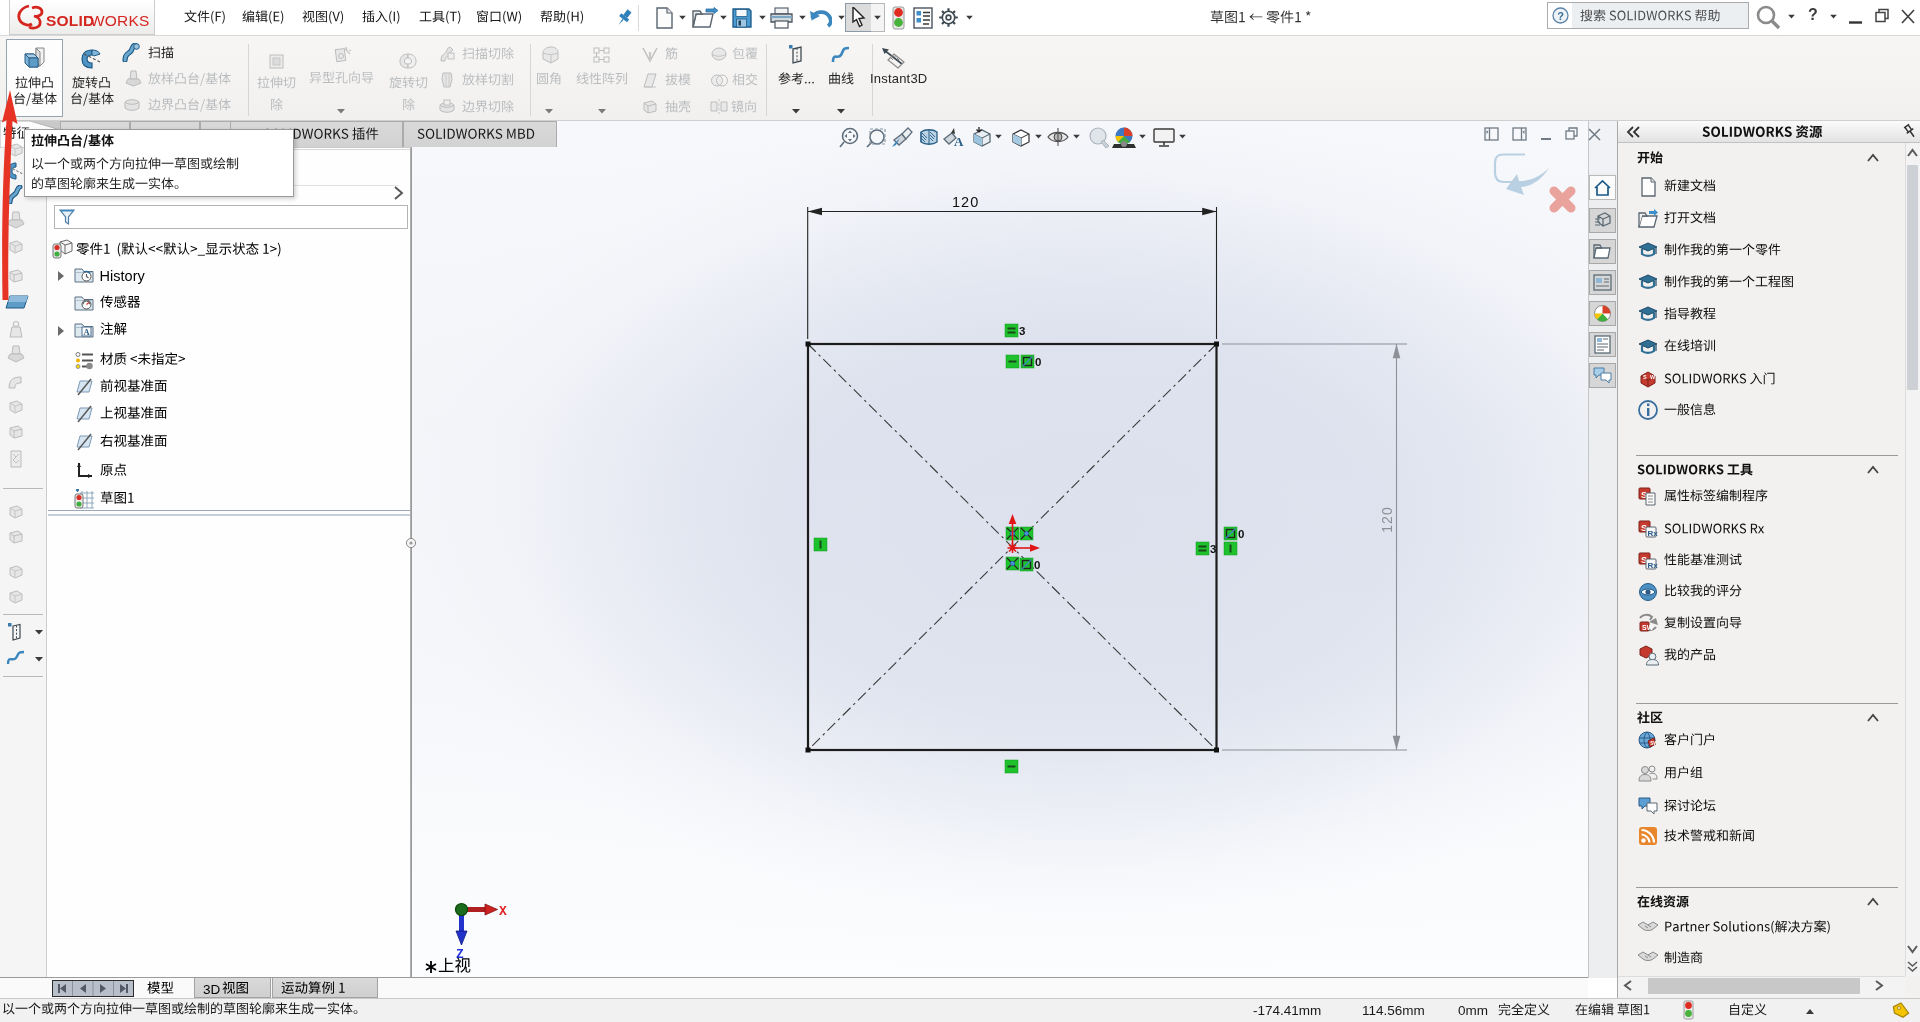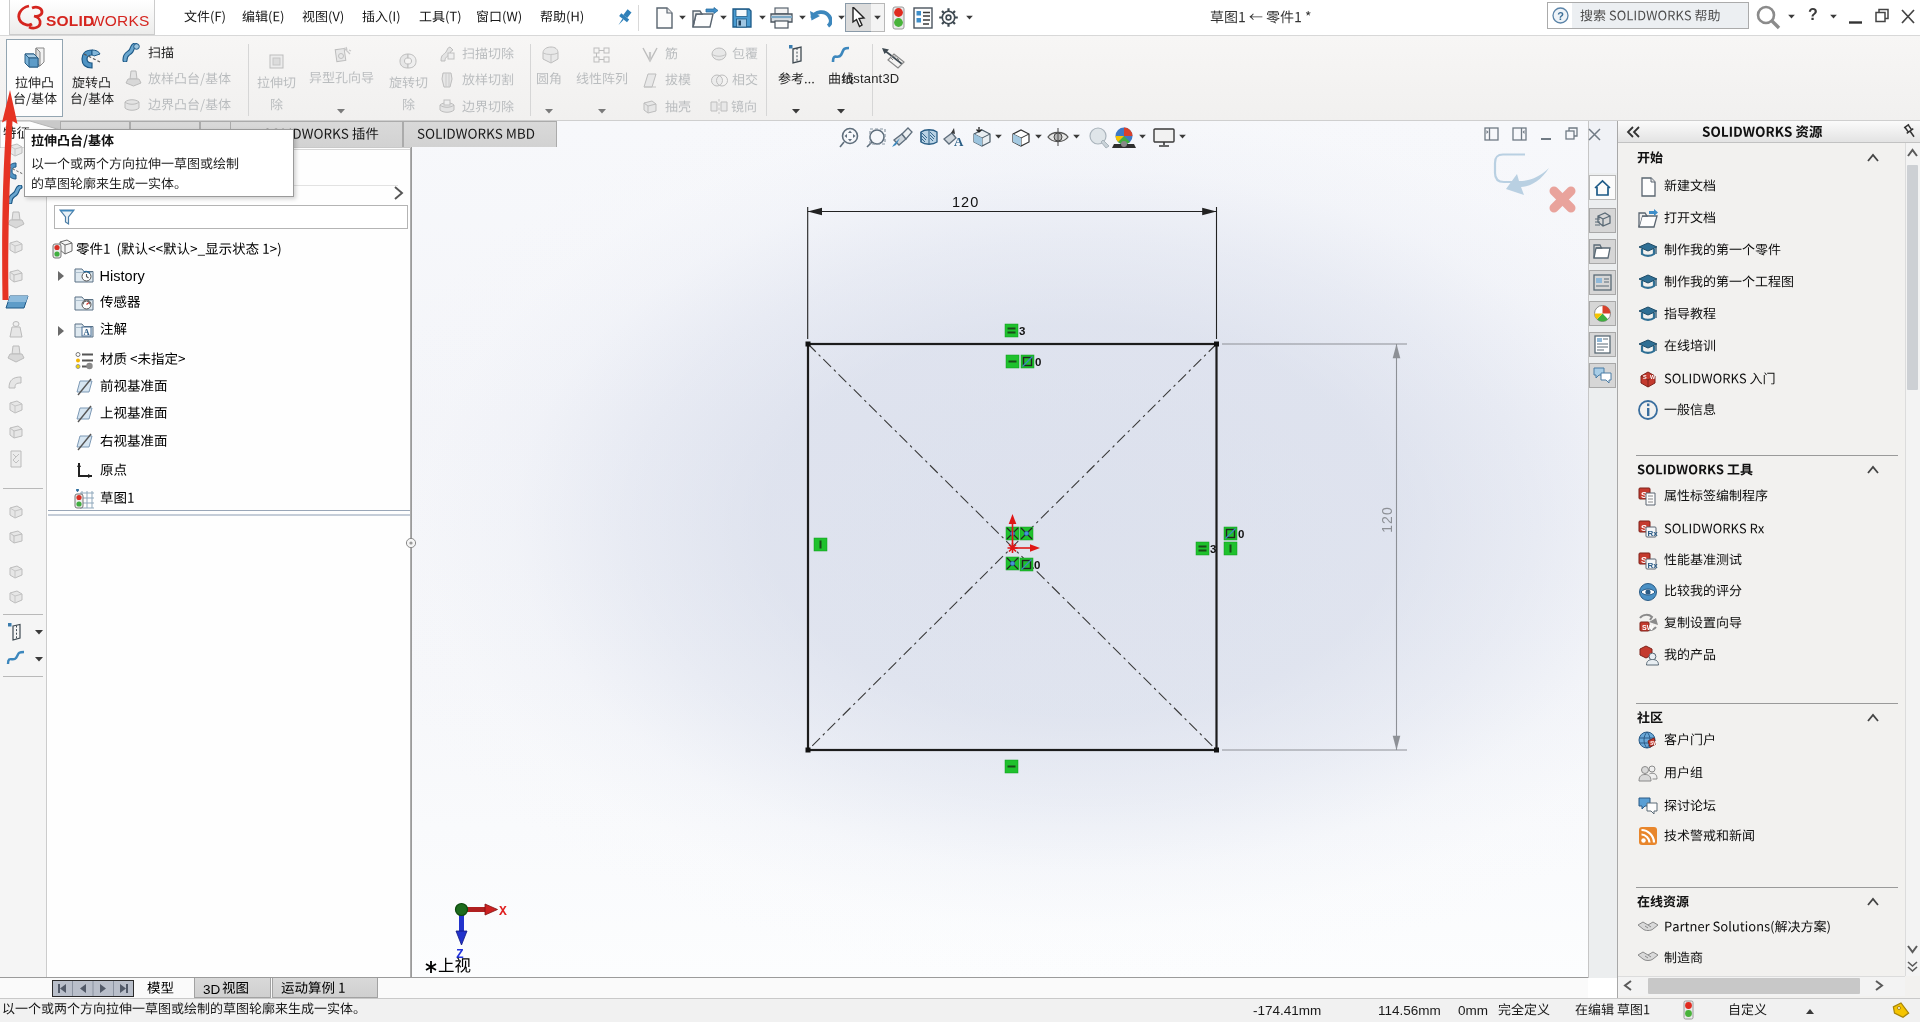--- a/index.html
+++ b/index.html
@@ -516,21 +516,21 @@
     </svg></div>
 <svg class="abs" style="left:837px;top:108px" width="8" height="6" viewBox="0 0 8 6">
     <path d="M0 1 L8 1 L4 5.5 Z" fill="#3a3a3a"></path>
   </svg>
 <svg class="abs" style="left:880px;top:46px" width="28" height="24" viewBox="0 0 28 24">
     <path d="M4 4 L22 18" stroke="#3f4a52" stroke-width="1.6"></path>
     <path d="M2 2 L9 3.5 L4.5 8 Z" fill="#3f4a52"></path>
     <path d="M8 14 L14 8 L24 16 L18 22 Z" fill="none" stroke="#888" stroke-width="1.2"></path>
     <path d="M11 12 L13 14 M14 9.5 L16 11.5 M17 12 L19 14" stroke="#888"></path>
   </svg>
-<div class="p" style="left:842px;top:72.0px;font-size:13.0px;color:#262626;font-weight:normal;line-height:14.9px;white-space:nowrap;letter-spacing:0.2px">Instant3D</div>
+<div class="p" style="left:870.0px;top:72.0px;font-size:13.0px;color:#262626;font-weight:normal;line-height:14.9px;white-space:nowrap;letter-spacing:0.2px">Instant3D</div>
 <div style="position:absolute;left:60px;top:121px;width:70px;height:26px;background:linear-gradient(#d9d9d9,#d2d2d2);border:1px solid #ababab;border-bottom:none"></div>
 <div style="position:absolute;left:130px;top:121px;width:70px;height:26px;background:linear-gradient(#d9d9d9,#d2d2d2);border:1px solid #ababab;border-bottom:none"></div>
 <div style="position:absolute;left:200px;top:121px;width:94px;height:26px;background:linear-gradient(#d9d9d9,#d2d2d2);border:1px solid #ababab;border-bottom:none"></div>
 <div style="position:absolute;left:230px;top:121px;width:173px;height:26px;background:linear-gradient(#d9d9d9,#d2d2d2);border:1px solid #ababab;border-bottom:none"></div>
 <div class="p" style="left:263.0px;top:127.0px"><svg class="t " width="116" height="17" viewBox="0 0 116 17">
       <g fill="#1a1a1a" transform="translate(0,11.74) scale(0.01350,-0.01350)">
         <use href="#r53"></use>
         <use href="#r4f" x="596"></use>
         <use href="#r4c" x="1338"></use>
         <use href="#r49" x="1881"></use>
@@ -1560,21 +1560,21 @@
         <use href="#r6765" x="21000"></use>
         <use href="#r751f" x="22000"></use>
         <use href="#r6210" x="23000"></use>
         <use href="#r4e00" x="24000"></use>
         <use href="#r5b9e" x="25000"></use>
         <use href="#r4f53" x="26000"></use>
         <use href="#r3002" x="27000"></use>
       </g>
     </svg></div>
 <div class="p" style="left:1253.0px;top:1003.0px;font-size:13.5px;color:#1a1a1a;font-weight:normal;line-height:15.5px;white-space:nowrap;">-174.41mm</div>
-<div class="p" style="left:1362.0px;top:1003.0px;font-size:13.5px;color:#1a1a1a;font-weight:normal;line-height:15.5px;white-space:nowrap;margin-left:16px;">114.56mm</div>
+<div class="p" style="left:1362.0px;top:1003.0px;font-size:13.5px;color:#1a1a1a;font-weight:normal;line-height:15.5px;white-space:nowrap;">114.56mm</div>
 <div class="p" style="left:1458.0px;top:1003.0px;font-size:13.5px;color:#1a1a1a;font-weight:normal;line-height:15.5px;white-space:nowrap;text-align:right;">0mm</div>
 <div class="p" style="left:1498.0px;top:1003.0px"><svg class="t " width="52" height="16" viewBox="0 0 52 16">
       <g fill="#1a1a1a" transform="translate(0,11.31) scale(0.01300,-0.01300)">
         <use href="#r5b8c"></use>
         <use href="#r5168" x="1000"></use>
         <use href="#r5b9a" x="2000"></use>
         <use href="#r4e49" x="3000"></use>
       </g>
     </svg></div>
 <div class="p" style="left:1575.0px;top:1003.0px"><svg class="t " width="76" height="16" viewBox="0 0 76 16">

